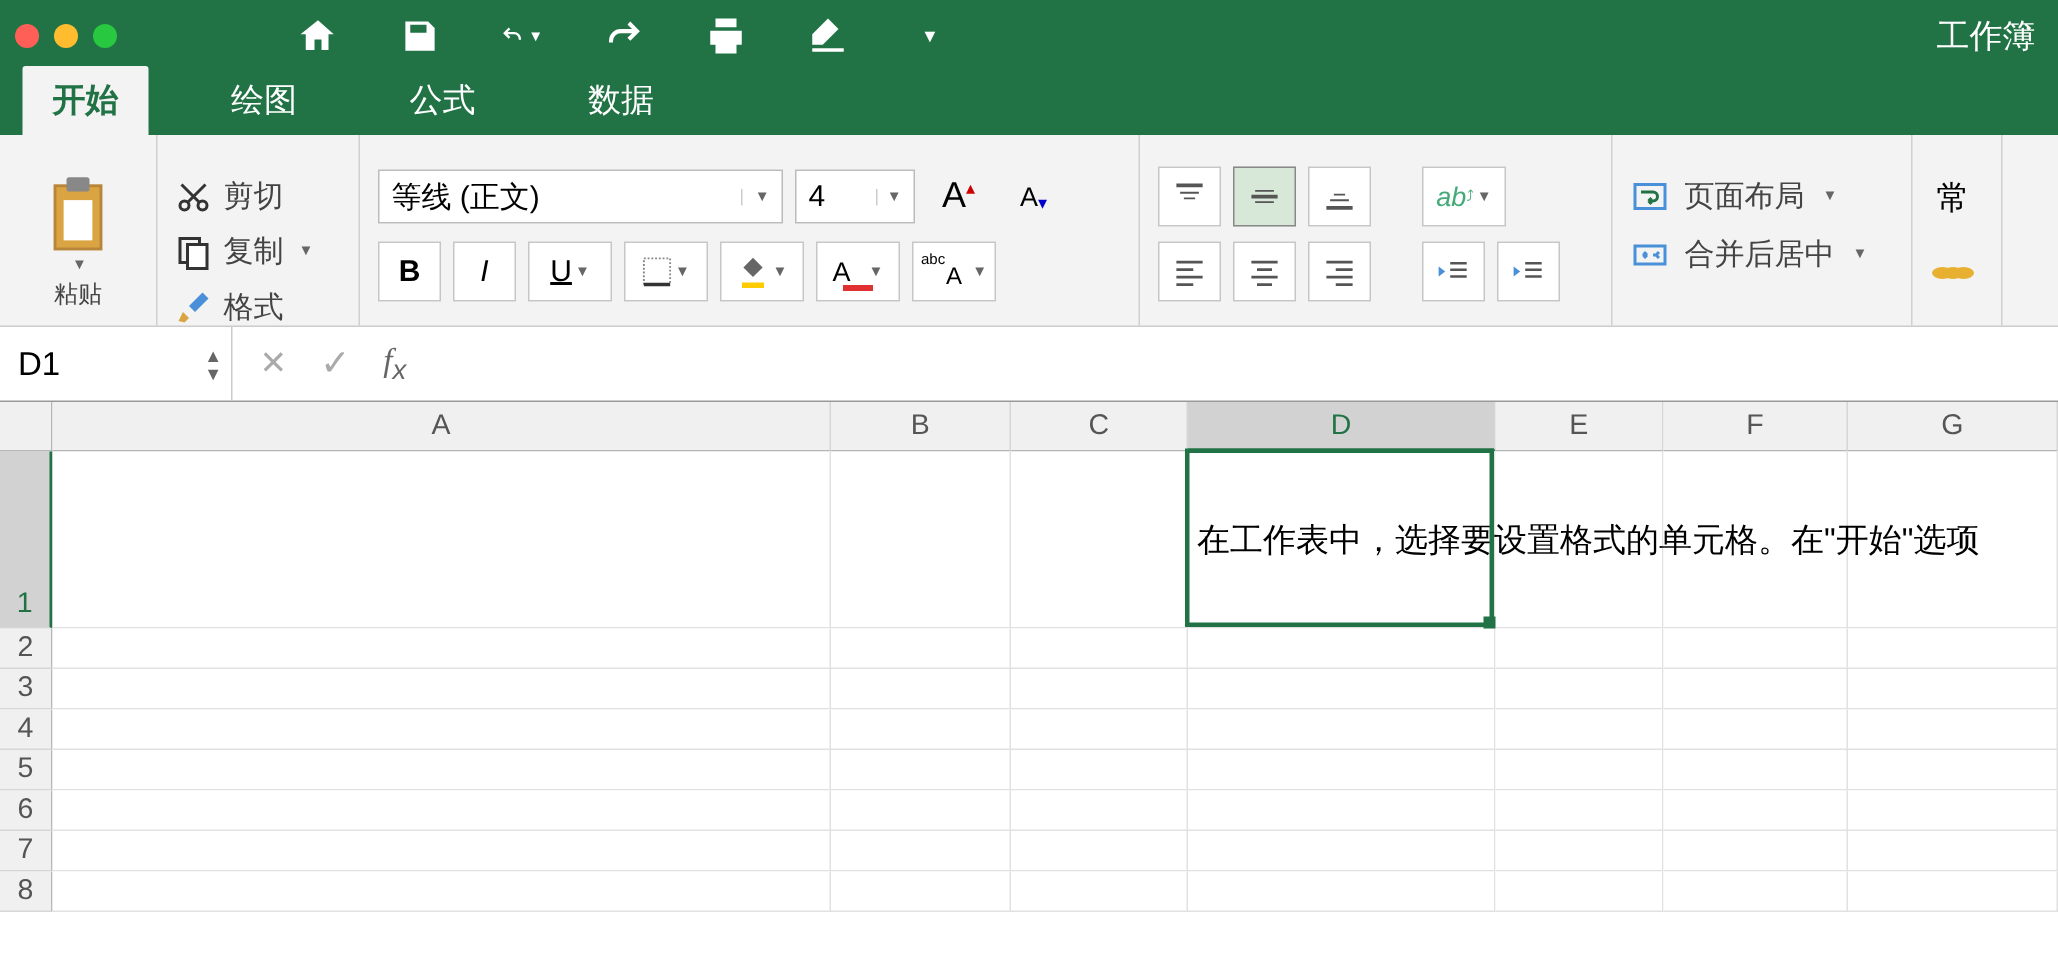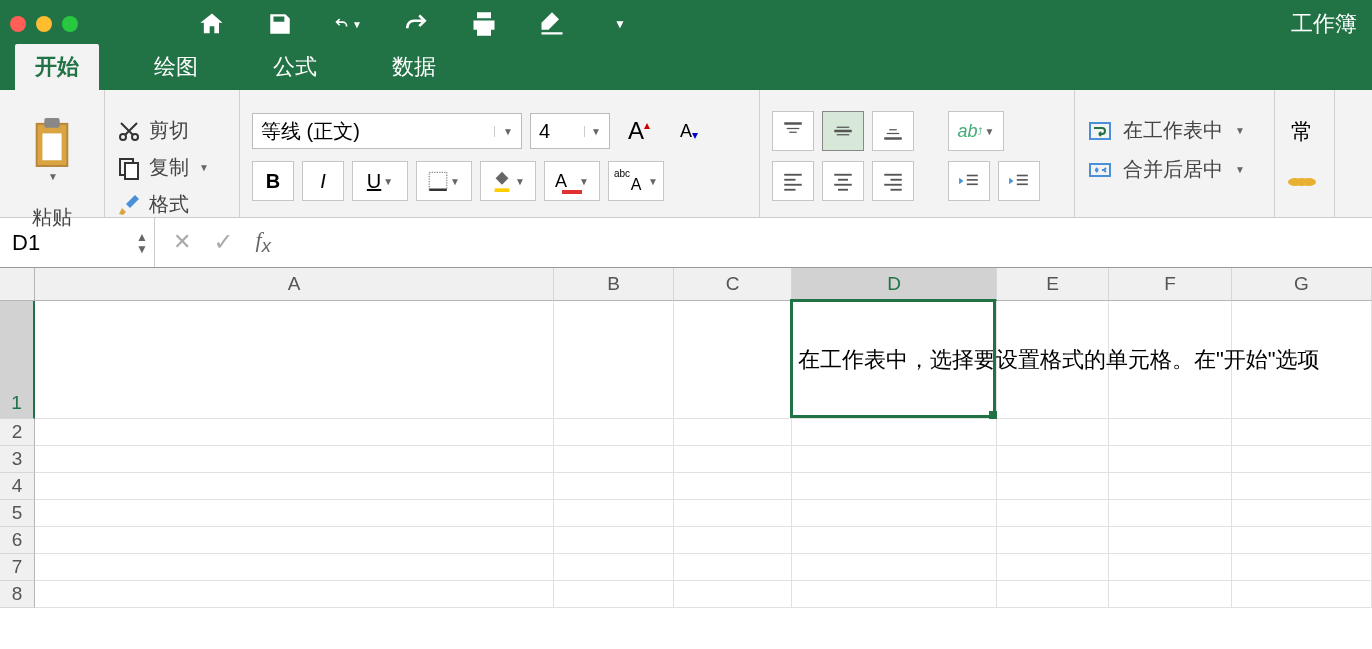--- a/index.html
+++ b/index.html
@@ -18,21 +18,21 @@
     .ribbon-tabs { background: #217346; height: 42px; display: flex; align-items: flex-end; padding-left: 15px; }
     .tab { padding: 8px 20px; color: #fff; font-size: 22px; cursor: pointer; margin-right: 35px; }
     .tab.active { background: #f3f3f3; color: #217346; font-weight: bold; border-radius: 2px 2px 0 0; }
     
     .ribbon { background: #f3f3f3; height: 128px; display: flex; border-bottom: 1px solid #ccc; }
     .ribbon-group { border-right: 1px solid #d0d0d0; padding: 21px 12px; display: flex; flex-direction: column; }
     .ribbon-row { display: flex; align-items: center; gap: 8px; }
     
     .paste-group { width: 105px; display: flex; align-items: center; }
     .big-btn { display: flex; flex-direction: column; align-items: center; cursor: pointer; padding: 4px; }
-    .big-btn-label { font-size: 20px; color: #444; margin-top: 22px; }
+    .big-btn-label { font-size: 16px; color: #444; margin-top: 4px; }
     
     .clip-btns { display: flex; flex-direction: column; gap: 10px; margin-top: 6px; }
     .clip-btn { display: flex; align-items: center; gap: 8px; cursor: pointer; font-size: 20px; color: #444; }
     
     .dropdown-arrow { font-size: 10px; color: #666; margin-left: 2px; cursor: pointer; }
     
     .font-group { width: 520px; }
     .font-select { background: #fff; border: 1px solid #bbb; height: 36px; display: flex; align-items: center; padding: 0 8px; font-size: 20px; }
     .font-name-sel { width: 270px; }
     .font-size-sel { width: 80px; }
@@ -303,21 +303,21 @@
         </div>
     </div>
   </div>
 
   <div class="ribbon-group wrap-group">
     <div class="wrap-row">
       <svg width="26" height="24" viewBox="0 0 24 24" fill="none" stroke="#4a90d9" stroke-width="2">
           <rect x="2" y="4" width="20" height="16"></rect>
           <path d="M6 9h8a3 3 0 010 6h-3m0 0l2-2m-2 2l2 2" stroke="#217346"></path>
         </svg>
-      <span>在工作表中</span> 
+      <span>页面布局</span> 
         <span class="dropdown-arrow">▼</span>
     </div>
     <div class="wrap-row">
       <svg width="26" height="24" viewBox="0 0 24 24" fill="none" stroke="#4a90d9" stroke-width="2">
           <rect x="2" y="6" width="20" height="12"></rect>
           <path d="M7 12h3M17 12h-3m-4 0l-2-2m2 2l-2 2m8-2l2-2m-2 2l2 2"></path>
         </svg>
       <span>合并后居中</span> 
         <span class="dropdown-arrow">▼</span>
     </div>

